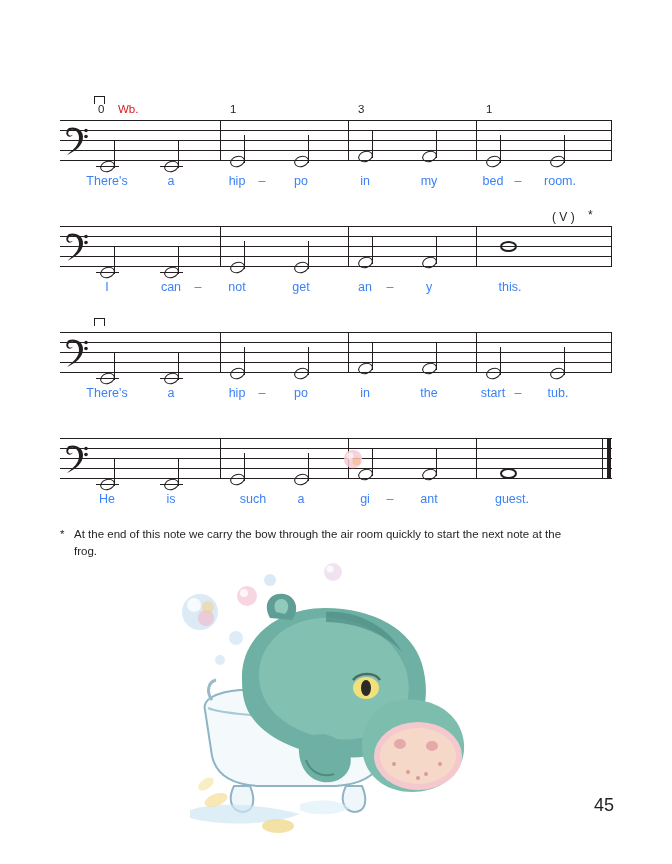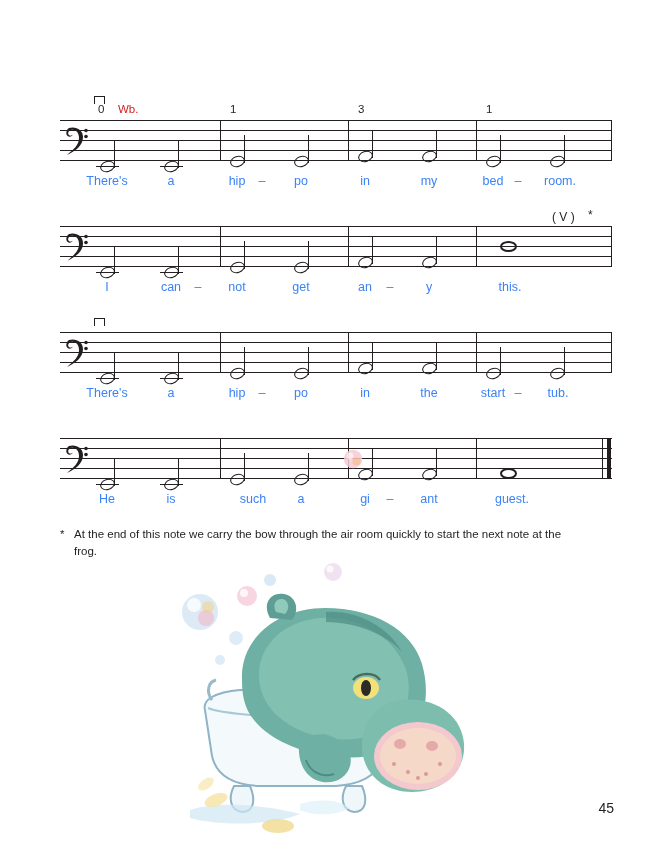--- a/index.html
+++ b/index.html
@@ -184,21 +184,21 @@
   .footnote .fn-text {
     display: block;
     padding-left: 14px;
   }
 
   
   .page-number {
     position: absolute;
     right: 58px;
     bottom: 48px;
-    font-size: 14px;
+    font-size: 18px;
     color: #231f20;
   }
 
   
   .illustration {
     position: absolute;
     left: 150px;
     top: 560px;
     width: 370px;
     height: 280px;

